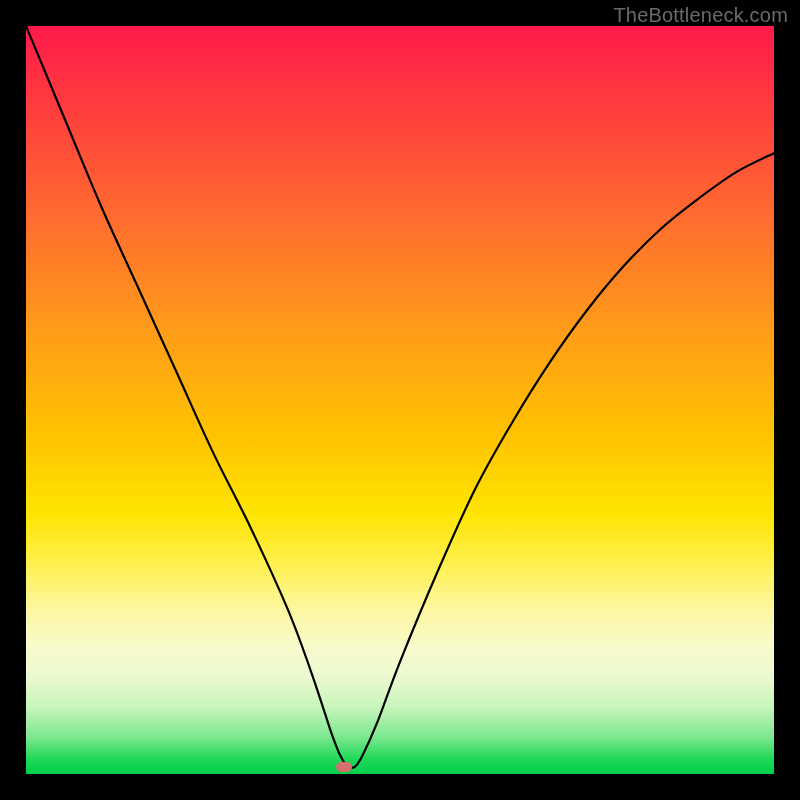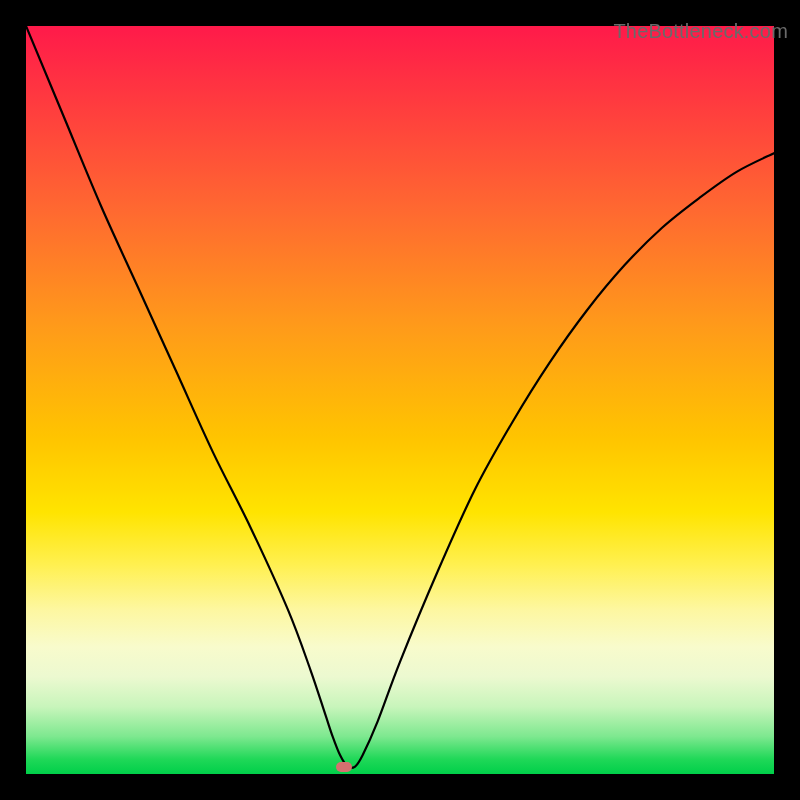--- a/index.html
+++ b/index.html
@@ -13,21 +13,20 @@
   }
   .watermark {
     position: absolute;
     top: 4px;
     right: 12px;
     color: #6a6a6a;
     font-size: 20px;
     font-weight: 500;
     z-index: 10;
     letter-spacing: 0.2px;
-    margin-top: 16px;
   }
   .plot-area {
     position: absolute;
     left: 26px;
     top: 26px;
     width: 748px;
     height: 748px;
     overflow: hidden;
   }
   .gradient-bg {

